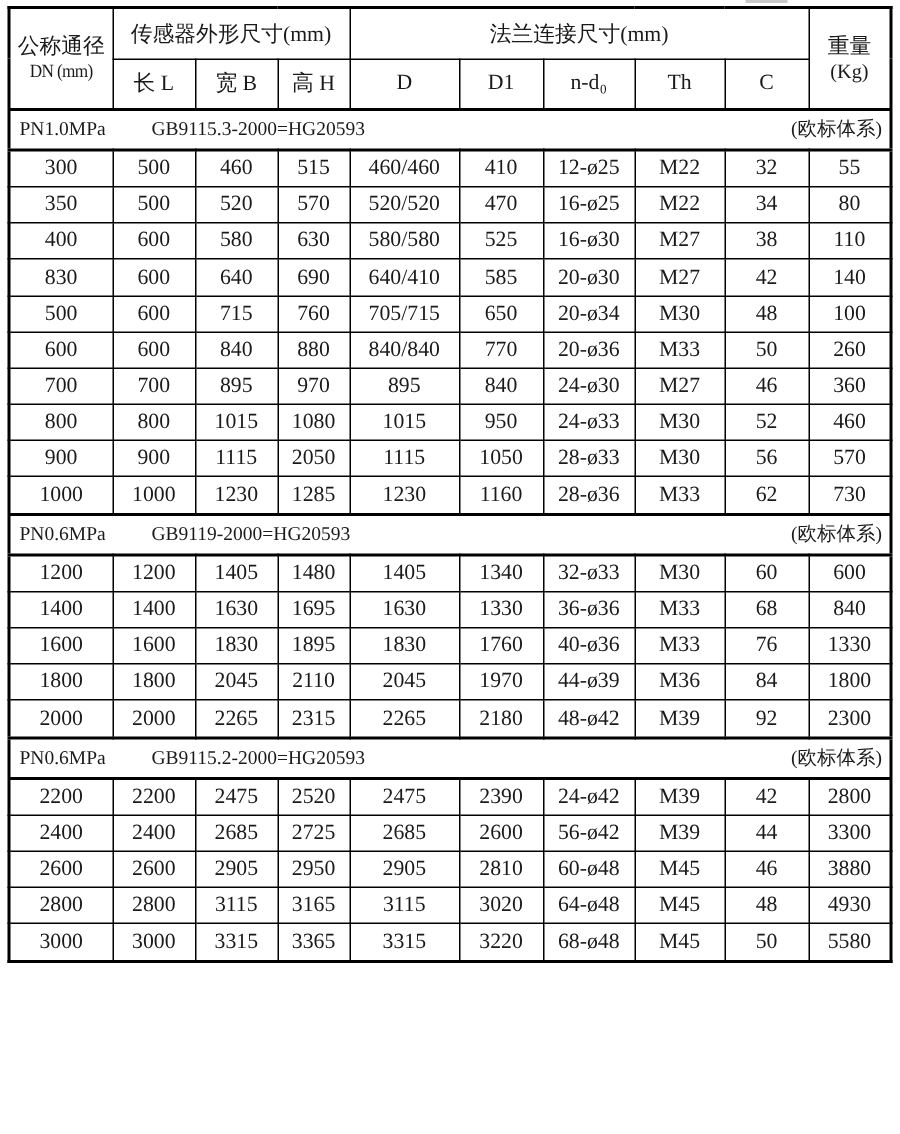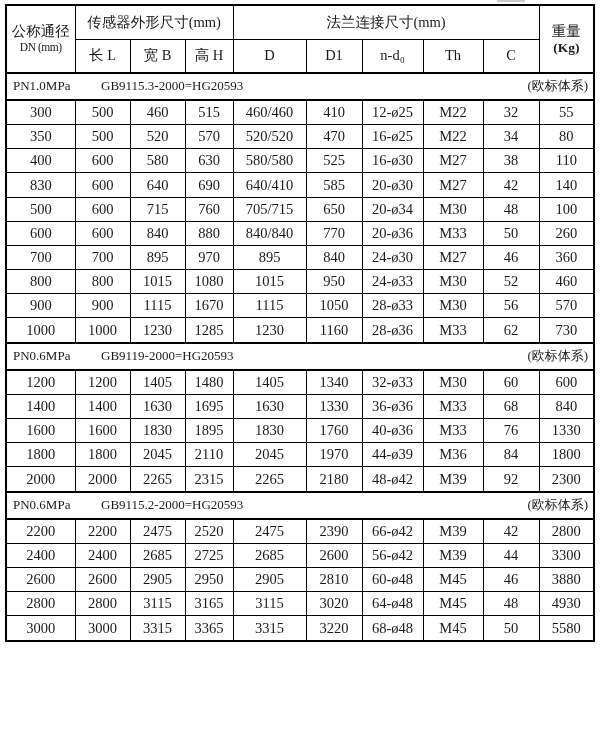--- a/index.html
+++ b/index.html
@@ -34,21 +34,21 @@
     white-space: nowrap;
   }
   thead tr { height: 34px; }
   thead th { font-size: 15px; }
   .hdr-two-line { line-height: 1.25; }
   .hdr-sub-line {
     font-size: 12.5px;
     letter-spacing: -0.5px;
     transform: scaleX(0.92);
   }
-  .hdr-kg { font-size: 13.5px; font-weight: bold; }
+  .hdr-kg { font-size: 13.5px; }
   tr.section-row td {
     border-top: 2px solid #000;
     border-bottom: 2px solid #000;
   }
   .section-wrap {
     display: flex;
     align-items: center;
     width: 100%;
     font-size: 13px;
   }
@@ -227,21 +227,21 @@
           <td>950</td>
           <td>24-ø33</td>
           <td>M30</td>
           <td>52</td>
           <td>460</td>
         </tr>
         <tr>
           <td>900</td>
           <td>900</td>
           <td>1115</td>
-          <td>1670</td>
+          <td>2050</td>
           <td>1115</td>
           <td>1050</td>
           <td>28-ø33</td>
           <td>M30</td>
           <td>56</td>
           <td>570</td>
         </tr>
         <tr>
           <td>1000</td>
           <td>1000</td>
@@ -332,21 +332,21 @@
             </div>
           </td>
         </tr>
         <tr>
           <td>2200</td>
           <td>2200</td>
           <td>2475</td>
           <td>2520</td>
           <td>2475</td>
           <td>2390</td>
-          <td>66-ø42</td>
+          <td>24-ø42</td>
           <td>M39</td>
           <td>42</td>
           <td>2800</td>
         </tr>
         <tr>
           <td>2400</td>
           <td>2400</td>
           <td>2685</td>
           <td>2725</td>
           <td>2685</td>

